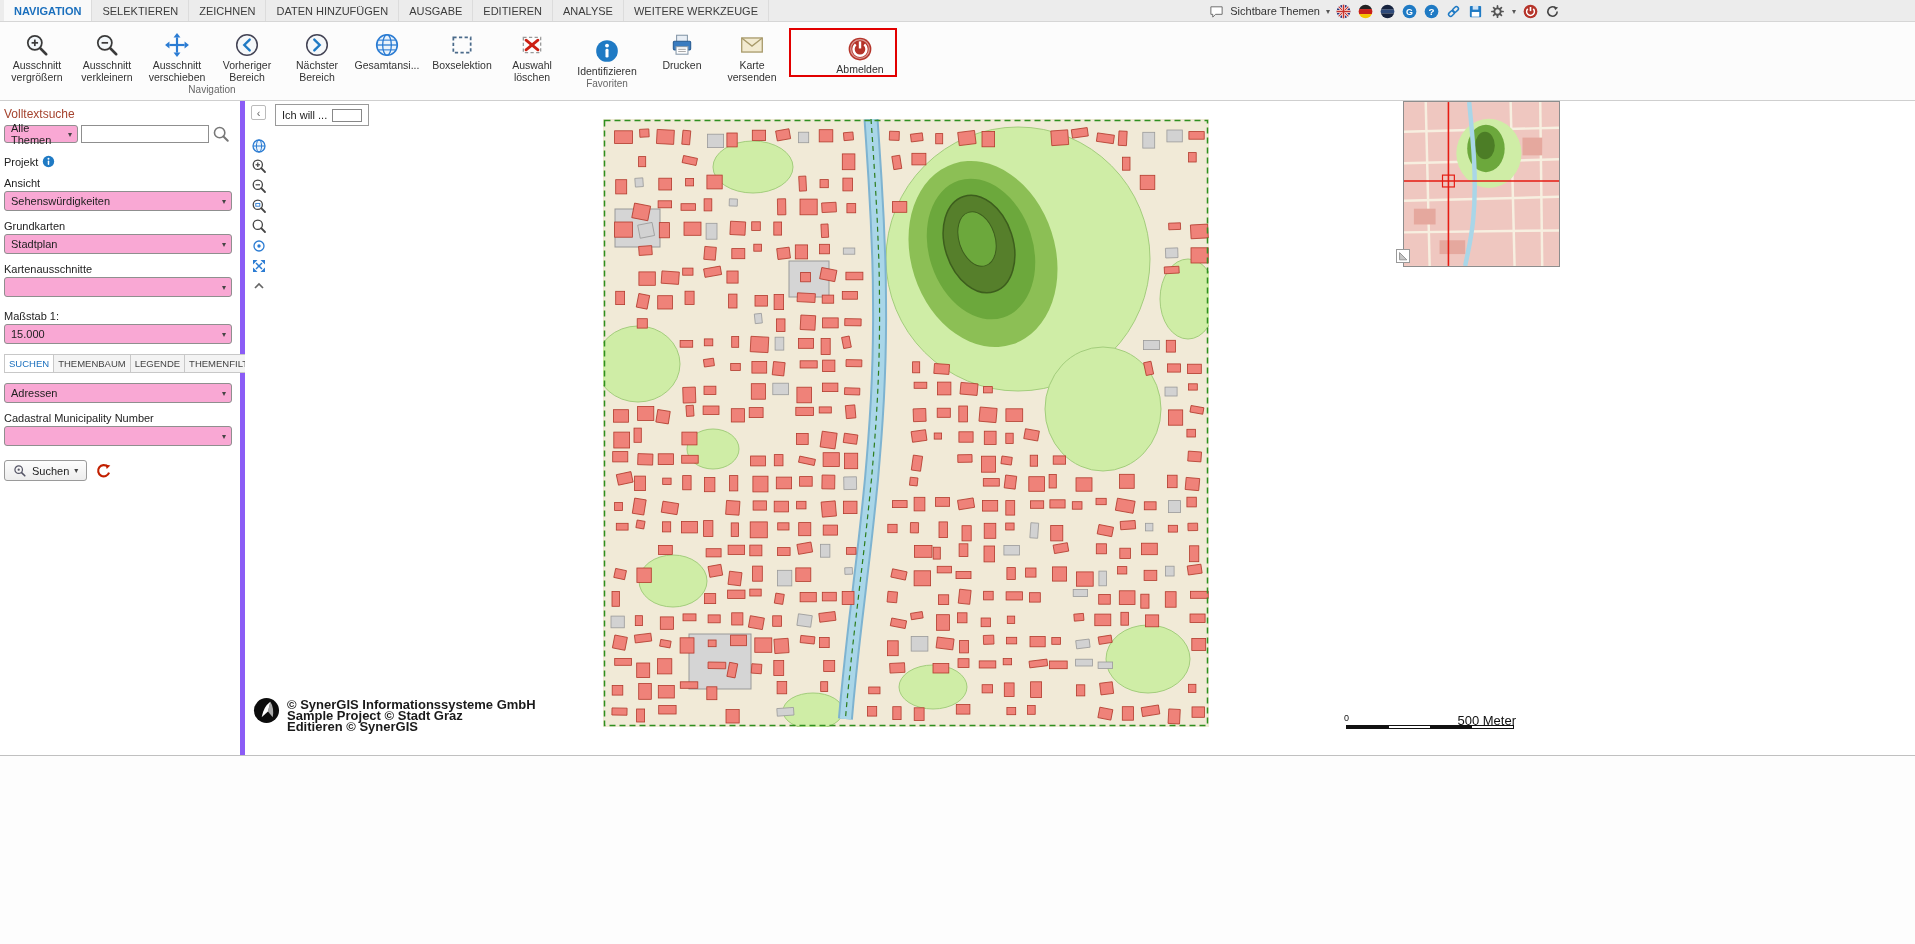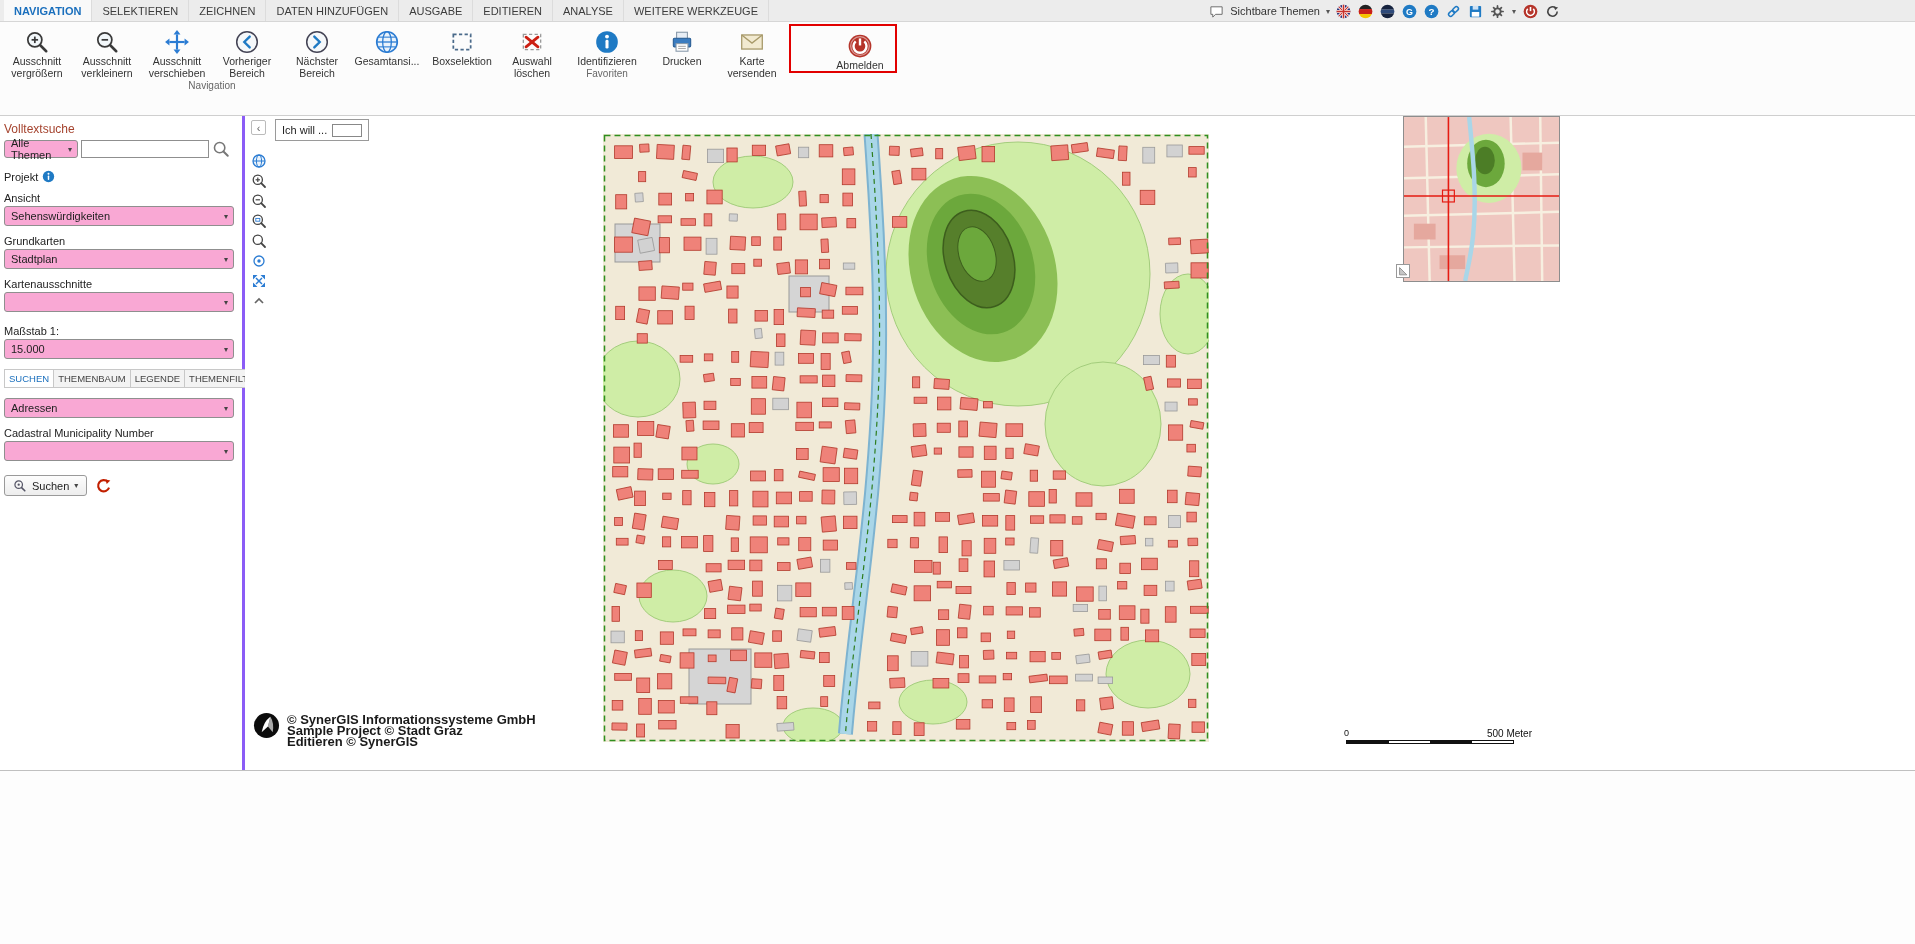--- a/index.html
+++ b/index.html
@@ -16,39 +16,39 @@
   .mtab.active { color:#1a6fbd; background:#f9f9f9; font-weight:bold; }
   .menubar-right { position:absolute; right:355px; top:0; height:22px; display:flex;
     align-items:center; gap:6px; }
   .vt-label { font-size:11px; color:#333; cursor:pointer; }
   .hicon { width:16px; height:16px; display:inline-flex; align-items:center;
     justify-content:center; cursor:pointer; }
   .hicon svg { width:15px; height:15px; }
   .car-sm { font-size:8px; color:#555; cursor:pointer; }
 
   
-  .toolbar { height:94px; background:#fcfcfc; border-bottom:1px solid #cfcfcf;
-    display:flex; align-items:flex-start; padding-left:2px; flex:0 0 auto; }
+  .toolbar { height:79px; background:#fcfcfc; border-bottom:1px solid #cfcfcf;
+    display:flex; align-items:center; padding-left:2px; flex:0 0 auto; }
   .tb-group { position:relative; display:flex; align-items:flex-start; padding-bottom:14px; }
   .tbtn { width:70px; display:flex; flex-direction:column; align-items:center;
     padding-top:6px; cursor:pointer; }
   .tbtn .ticon { width:27px; height:27px; display:flex; align-items:center; justify-content:center; }
   .tbtn .ticon svg { width:26px; height:26px; }
   .tl { font-size:10.5px; color:#333; line-height:12px; text-align:center; white-space:nowrap; }
   .tb-grouplabel { position:absolute; bottom:2px; left:0; right:0; text-align:center;
     font-size:10px; color:#666; }
   .tb-sep { width:1px; background:#dcdcdc; margin:4px 2px; }
   .hl-wrap { border:2px solid #e20000; margin:2px 2px 4px 2px; display:flex; align-items:flex-start;padding-left:34px; }
 
   
   .content { display:flex; height:655px; border-bottom:1px solid #c0c0c0; flex:0 0 auto; }
   .bottom-space { flex:1; background:#fdfdfd; }
 
   
-  .sidebar { width:245px; background:#fff; border-right:3px solid #8b5cf6; padding-top:6px;
+  .sidebar { width:245px; background:#fff; border-right:5px solid #8b5cf6; padding-top:6px;
     flex:0 0 auto; }
   .vts { color:#a5432e; font-size:12px; margin:0 0 4px 4px; cursor:pointer; }
   .vts-row { display:flex; align-items:center; margin-left:4px; gap:3px; }
   .sel { position:relative; height:20px; border:1px solid #8f8f8f; border-radius:3px;
     background:#f9a8d4; display:flex; align-items:center; padding:0 18px 0 6px; font-size:11px;
     color:#222; margin:2px 8px 0 4px; cursor:pointer; }
   .sel .car { position:absolute; right:5px; font-size:8px; color:#444; }
   .sel.mini { width:74px; height:18px; margin:0; flex:0 0 auto; }
   .txt { height:18px; width:128px; border:1px solid #8f8f8f; font-size:11px; padding:0 4px;
     font-family:"Liberation Sans", sans-serif; }
@@ -82,21 +82,21 @@
     border:1px solid #9a9a9a; display:flex; align-items:center; gap:5px; padding:0 6px;
     font-size:11px; color:#222; }
   .iwill input { width:30px; height:13px; border:1px solid #888;
     font-family:"Liberation Sans", sans-serif; }
   .city-map { position:absolute; left:358px; top:18px; width:606px; height:608px; }
   .credits { position:absolute; left:8px; top:596px; display:flex; align-items:flex-start; gap:7px; }
   .credits svg { width:27px; height:27px; }
   .cred-lines { font-size:13px; font-weight:bold; color:#1a1a1a; line-height:11px; padding-top:2px; }
   .scalebar { position:absolute; left:1099px; top:612px; width:188px; height:22px; }
   .sb-l { position:absolute; left:0; top:0; font-size:9px; color:#111; }
-  .sb-r { position:absolute; right:0; top:0; font-size:10px; color:#111; }
+  .sb-r { position:absolute; right:16px; top:0; font-size:13px; color:#111; }
   .sb-bar { position:absolute; left:2px; top:12px; width:168px; height:4px; border:1px solid #111;
     display:flex; }
   .sb-seg { flex:1; }
   .sb-seg:nth-child(odd) { background:#111; }
   .sb-seg:nth-child(even) { background:#fff; }
   .overview { position:absolute; left:1158px; top:0; width:157px; height:166px;
     border:1px solid #8d8d8d; cursor:pointer; }
   .ov-handle { position:absolute; left:1151px; top:148px; width:14px; height:14px; background:#fff;
     border:1px solid #999; display:flex; align-items:center; justify-content:center; cursor:pointer; }
 </style>

